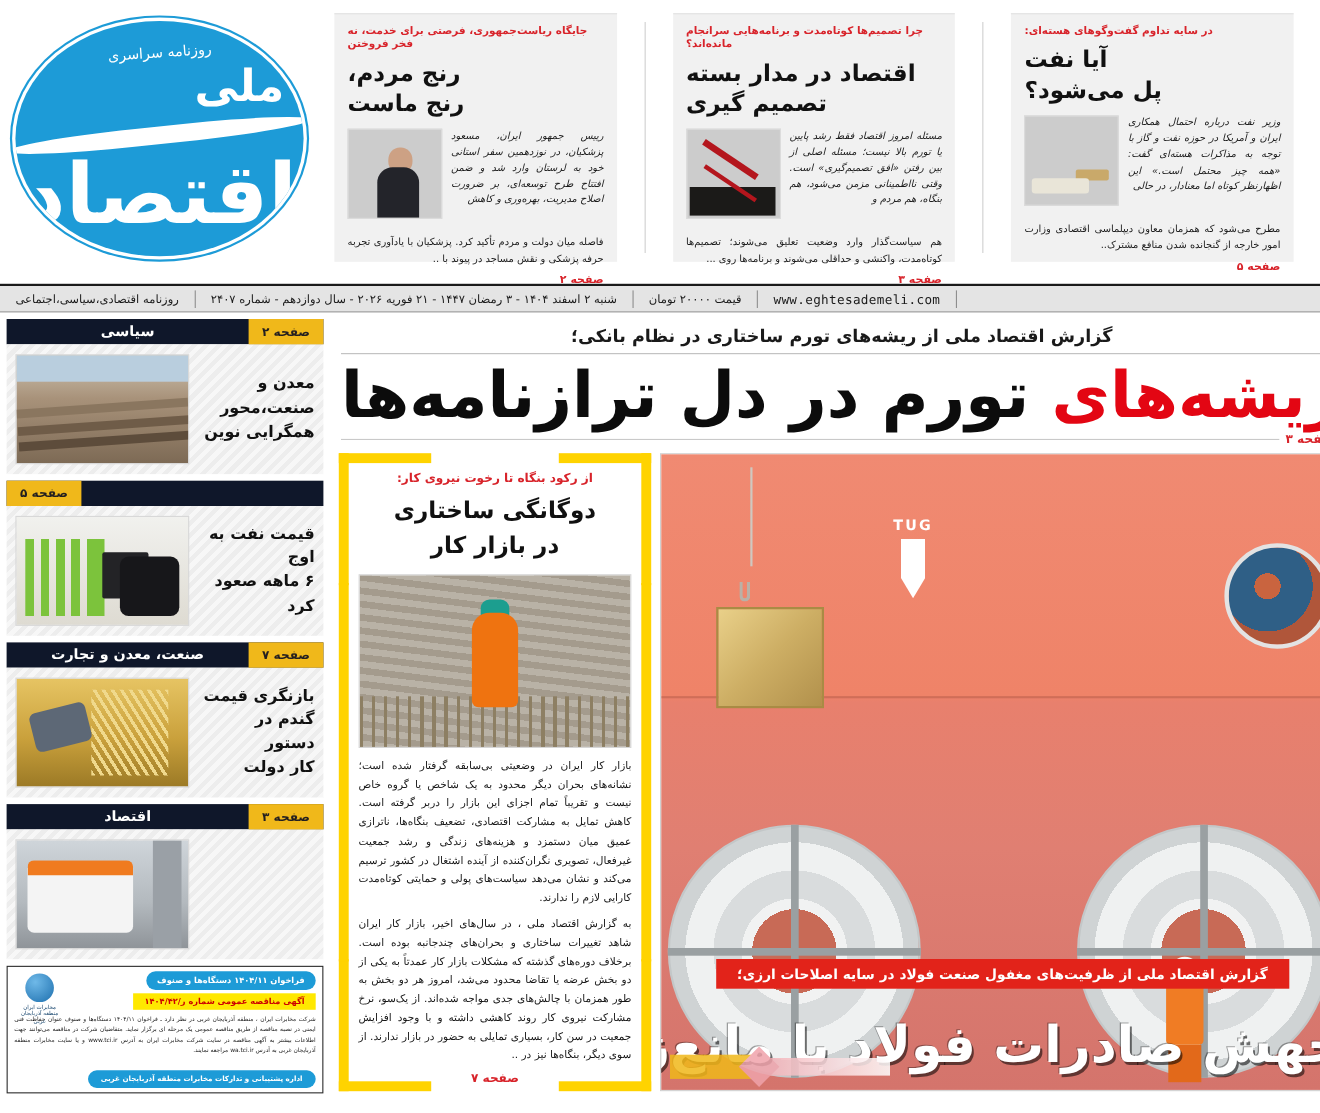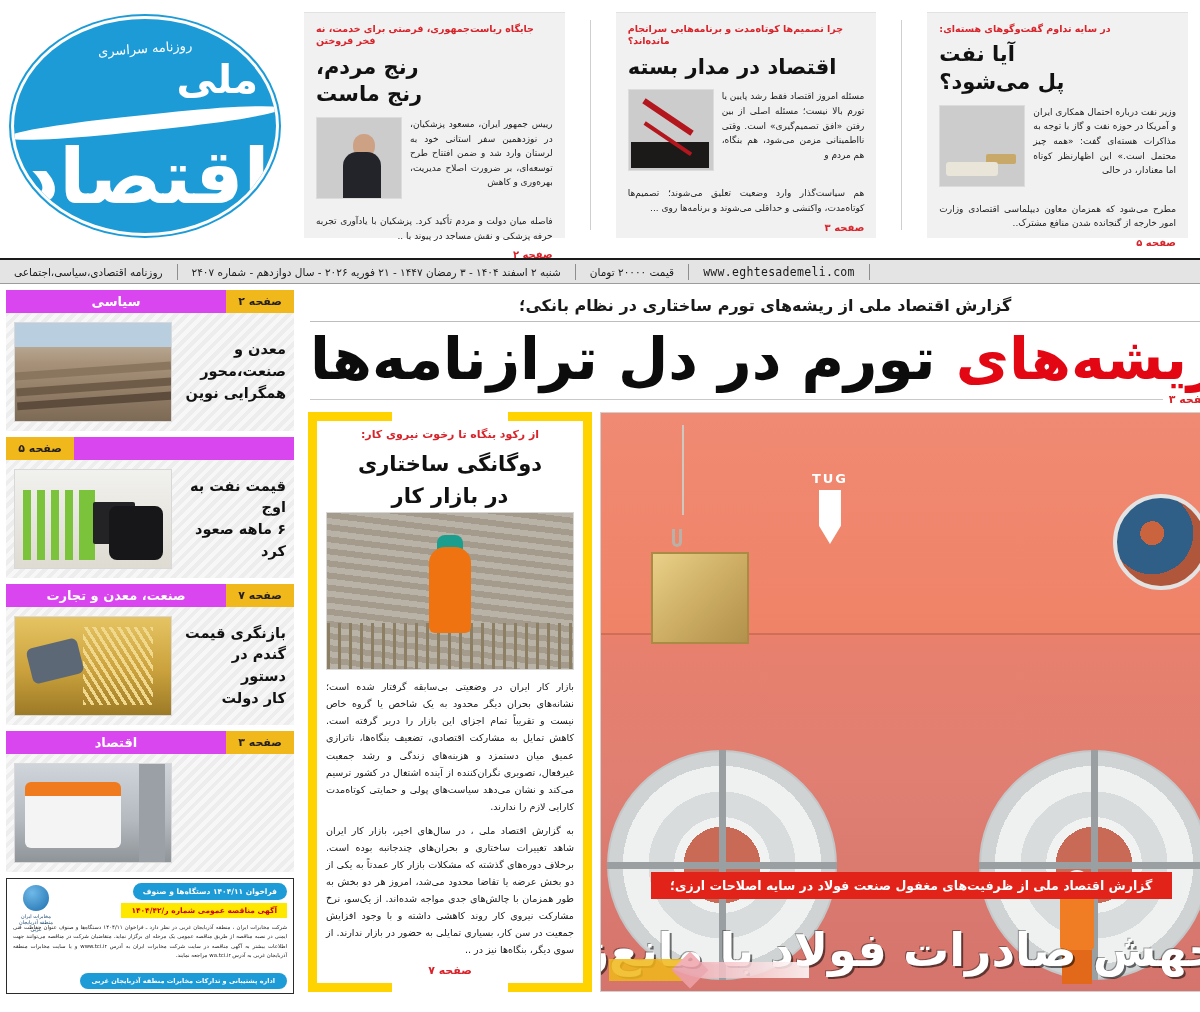--- a/index.html
+++ b/index.html
@@ -50,21 +50,21 @@
   }
   .masthead .swoosh {
     position: absolute; top: 96px; right: -6px; width: 276px; height: 16px;
     background: #ffffff;
     border-radius: 50%/60%;
     transform: rotate(-6deg);
   }
 
   .teasers {
     flex: 1 1 auto; display: flex; flex-direction: row-reverse;
-    padding: 8px 4px 10px 6px; gap: 17px;
+    padding: 8px 16px 10px 6px; gap: 17px;
   }
   .teaser {
     flex: 1 1 0; background: #f1f1f1; margin: 4px 8px;
     padding: 10px 12px 8px 12px; position: relative;
     border-top: 1px solid #e2e2e2;
   }
   .teaser-sep {
     width: 1px; background: #cfcfcf; margin: 12px 0; flex: 0 0 1px;
   }
   .teaser .kicker {
@@ -74,21 +74,21 @@
   .teaser .title {
     color: #111; font-weight: bold; text-align: left;
     font-size: 21px; line-height: 1.32; margin-bottom: 8px;
   }
   .teaser .body-wrap { display: flex; flex-direction: row-reverse; gap: 8px; }
   .teaser .thumb {
     width: 86px; height: 82px; flex: 0 0 86px; border: 1px solid #dcdcdc;
     position: relative; overflow: hidden; background:#ccc;
   }
   .teaser .lead {
-    font-size: 9px; line-height: 1.62; color: #1b1b1b; text-align: justify;
+    font-size: 9px; line-height: 1.62; color: #1b1b1b; text-align: justify; font-style: italic;
   }
   .teaser .lead-cont {
     font-size: 9px; line-height: 1.62; color:#1b1b1b; text-align: justify;
     margin-top: 15px;
   }
   .teaser .pagetag {
     color: #d8232a; font-size: 10px; font-weight: bold; margin-top: 6px;
   }
 
   
@@ -119,21 +119,21 @@
     position: absolute; top: 286px; right: 0; left: 0; bottom: 0;
     display: flex; flex-direction: row-reverse;
   }
   .sidebar { width: 300px; flex: 0 0 300px; padding: 4px 6px 0 6px; }
   .content { flex: 1 1 auto; position: relative; padding: 0 6px 0 0; }
 
   
   .sec { margin-bottom: 6px; }
   .sec-head {
     display: flex; flex-direction: row-reverse; align-items: stretch;
-    height: 23px; background: #d946ef;
+    height: 23px; background: #0f172a;
   }
   .sec-head .sec-name {
     flex: 1 1 auto; color: #fff; font-size: 13px; font-weight: bold;
     display: flex; align-items: center; justify-content: center;
   }
   .sec-head .sec-page {
     flex: 0 0 68px; background: #f0b81a; color: #231f20;
     font-size: 11px; font-weight: bold;
     display: flex; align-items: center; justify-content: center;
   }
@@ -228,21 +228,21 @@
   .bracket .b-l { bottom:0; left:0; width: 84px; height: 9px; }
   .bracket .r-t { top:0; right:0; width: 9px; height: 120px; }
   .bracket .l-t { top:0; left:0; width: 9px; height: 120px; }
   .bracket .r-b { bottom:0; right:0; width: 9px; height: 120px; }
   .bracket .l-b { bottom:0; left:0; width: 9px; height: 120px; }
   .bracket .r-mid { top:118px; bottom:118px; right:0; width: 9px; }
   .bracket .l-mid { top:118px; bottom:118px; left:0; width: 9px; }
 
   .center-inner { position: relative; padding: 16px 18px 8px 18px; height: 100%; }
   .center-kicker { color:#d8232a; font-size:11px; font-weight:bold; text-align:center; margin-bottom:8px;}
-  .center-title { color:#111; font-size:21px; font-weight:bold; text-align:center; line-height:1.5; }
+  .center-title { color:#111; font-size:21px; font-weight:bold; text-align:center; line-height:1.5; margin-bottom:10px;}
   .center-pic { width: 100%; height: 158px; border:1px solid #d6d6d6; position:relative; overflow:hidden;}
   .art-rebar{background:repeating-linear-gradient(7deg,#b9b2a6 0 6px,#a49b8d 6px 12px);}
   .art-rebar::after{content:"";position:absolute;left:50%;top:34px;transform:translateX(-50%);width:42px;height:86px;background:#ef7310;border-radius:16px 16px 6px 6px;}
   .art-rebar::before{content:"";position:absolute;left:50%;top:22px;transform:translateX(-50%);width:26px;height:16px;background:#1c9e8f;border-radius:8px 8px 2px 2px;}
   .rebar-grid{position:absolute;left:0;right:0;bottom:0;height:46px;background:repeating-linear-gradient(90deg,#8d7f63 0 3px,transparent 3px 11px);}
   .center-body { font-size:9.6px; line-height:1.78; color:#161616; text-align:justify; margin-top:8px;}
   .center-body p + p { margin-top: 7px; }
   .center-page { color:#d8232a; font-size:11px; font-weight:bold; text-align:center; margin-top:6px;}
 
   
@@ -334,20 +334,21 @@
         <div class="lead-cont">فاصله میان دولت و مردم تأکید کرد. پزشکیان با یادآوری تجربه حرفه پزشکی و نقش مساجد در پیوند با ..</div>
         <div class="pagetag">صفحه ۲</div>
       </div>
 
       <div class="teaser-sep"></div>
 
       <div class="teaser">
         <div class="kicker">چرا تصمیم‌ها کوتاه‌مدت و برنامه‌هایی سرانجام مانده‌اند؟</div>
         <div class="title">
           <div>اقتصاد در مدار بسته</div>
+          <div>تصمیم گیری</div>
         </div>
         <div class="body-wrap">
           <div class="thumb art-dark"></div>
           <div class="lead">مسئله امروز اقتصاد فقط رشد پایین یا تورم بالا نیست؛ مسئله اصلی از بین رفتن «افق تصمیم‌گیری» است. وقتی نااطمینانی مزمن می‌شود، هم بنگاه، هم مردم و</div>
         </div>
         <div class="lead-cont">هم سیاست‌گذار وارد وضعیت تعلیق می‌شوند؛ تصمیم‌ها کوتاه‌مدت، واکنشی و حداقلی می‌شوند و برنامه‌ها روی ...</div>
         <div class="pagetag">صفحه ۳</div>
       </div>
 
       <div class="teaser-sep"></div>

